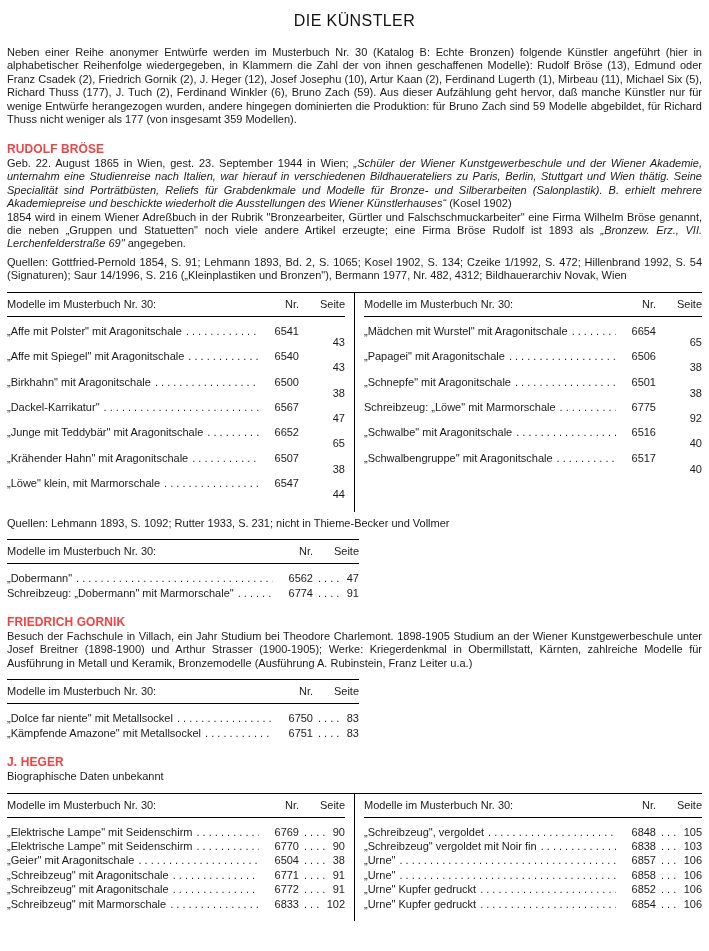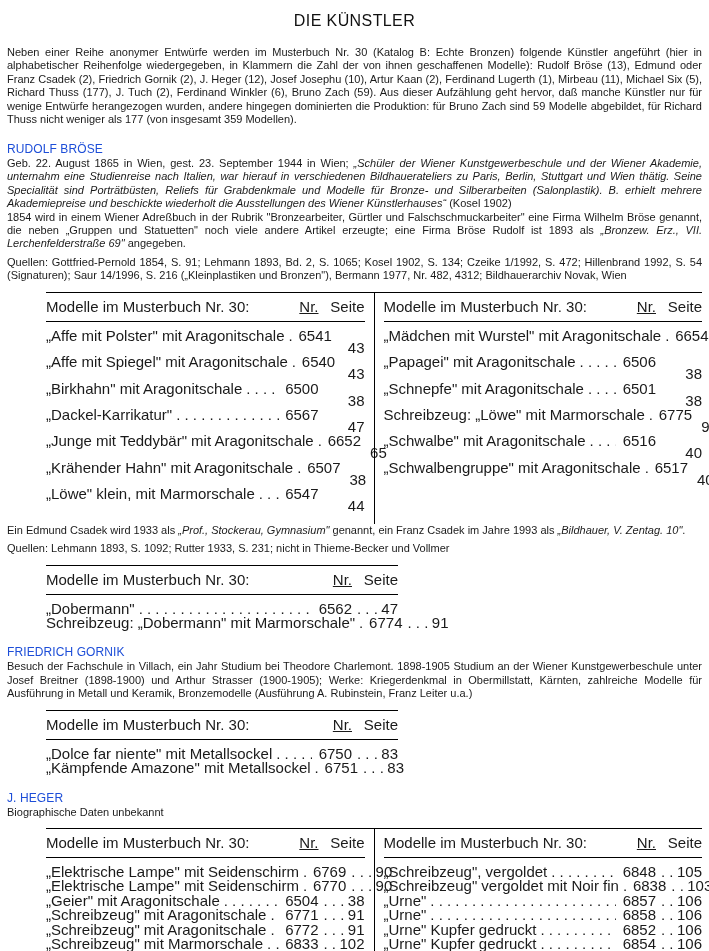--- a/index.html
+++ b/index.html
@@ -11,38 +11,38 @@
   }
   .page{padding:10px 7px 0 7px;}
   h1.doc-title{
     font-size:16px;font-weight:normal;letter-spacing:.4px;
     text-align:center;margin:2px 0 16px 0;color:#111;
   }
   p{margin:0;font-size:11px;line-height:13.45px;}
   p.just{text-align:justify;}
   i{font-style:italic;}
   h2.sec-head{
-    font-size:12px;font-weight:normal;letter-spacing:.1px;
-    margin:15px 0 1px 0;color:#1d4ed8;
+    font-size:12px;font-weight:bold;letter-spacing:.1px;
+    margin:15px 0 1px 0;color:#ef4444;
   }
   p.sources{margin-top:5px;}
   
-  .tbl{border-top:1.5px solid #000;margin-top:9px;font-size:15px;margin-left:39px;}
+  .tbl{border-top:1.5px solid #000;margin-top:9px;font-size:11px;}
   .twocol{display:flex;}
   .tbl .col{flex:1;min-width:0;}
   .twocol .col{padding-bottom:10px;}
   .twocol .col:first-child{padding-right:9px;}
   .twocol .col + .col{border-left:1px solid #000;padding-left:9px;}
   .tbl.half{width:352px;}
   .thead{
     display:flex;align-items:baseline;
     padding:5px 0 6px 0;border-bottom:1.5px solid #000;
   }
   .thead .tlabel{flex:1;white-space:nowrap;}
-  .thead .thnr{width:36px;text-align:right;white-space:nowrap;text-decoration:underline;}
+  .thead .thnr{width:36px;text-align:right;white-space:nowrap;}
   .thead .thpg{width:46px;text-align:right;white-space:nowrap;}
   .tbody{margin-top:7px;}
   .trow{display:flex;align-items:baseline;line-height:14.4px;}
   .tname{white-space:nowrap;}
   .lead{flex:1;min-width:6px;overflow:hidden;white-space:nowrap;margin:0 4px 0 4px;}
   .lead::after,.pglead::after{
     content:". . . . . . . . . . . . . . . . . . . . . . . . . . . . . . . . . . . . . . . . . . . . . . . . . . . . . . . . . . . .";
   }
   .tnr{width:36px;text-align:right;white-space:nowrap;}
   .tpg{width:46px;display:flex;align-items:flex-start;white-space:nowrap;}
@@ -197,21 +197,20 @@
                 <span class="pglead"></span>
                 <span class="pnum">40</span>
               </span>
             </div>
           </div>
         </div>
       </div>
   </section>
 
   <section>
-    <p class="just"><span>Ein Edmund Csadek wird 1933 als </span><i>„Prof., Stockerau, Gymnasium"</i><span> genannt, ein Franz Csadek im Jahre 1993 als </span><i>„Bildhauer, V. Zentag. 10"</i><span>.</span></p>
     <p class="just sources">Quellen: Lehmann 1893, S. 1092; Rutter 1933, S. 231; nicht in Thieme-Becker und Vollmer</p>
     <div class="tbl half">
         <div class="col">
           <div class="thead">
             <span class="tlabel">Modelle im Musterbuch Nr. 30:</span>
             <span class="thnr">Nr.</span>
             <span class="thpg">Seite</span>
           </div>
           <div class="tbody">
             <div class="trow">

